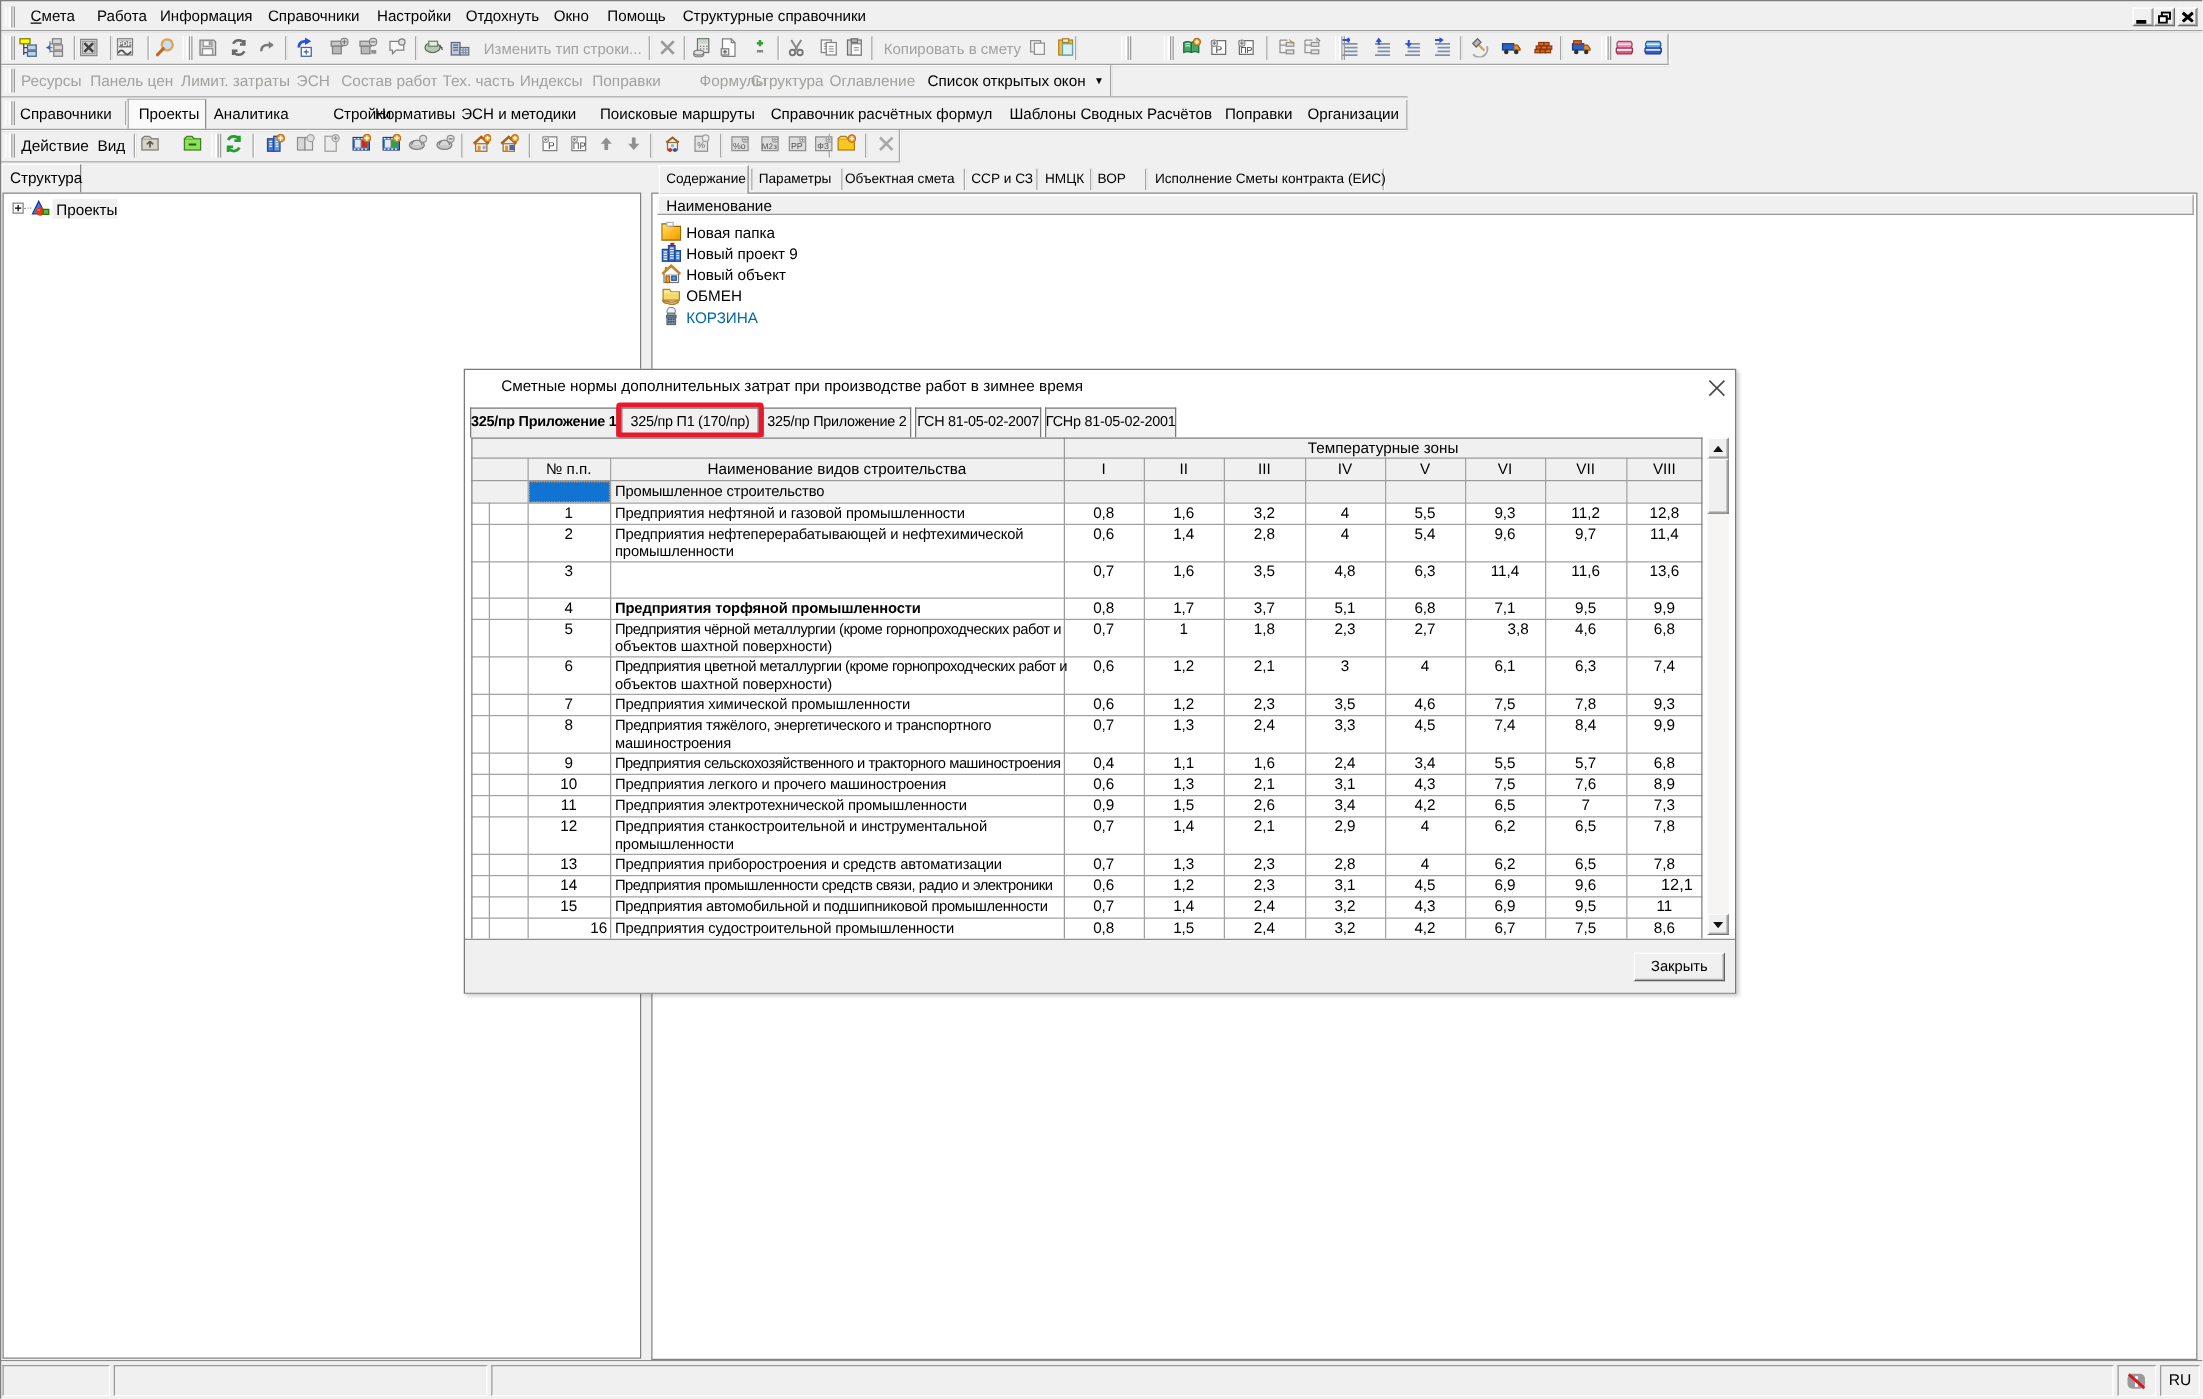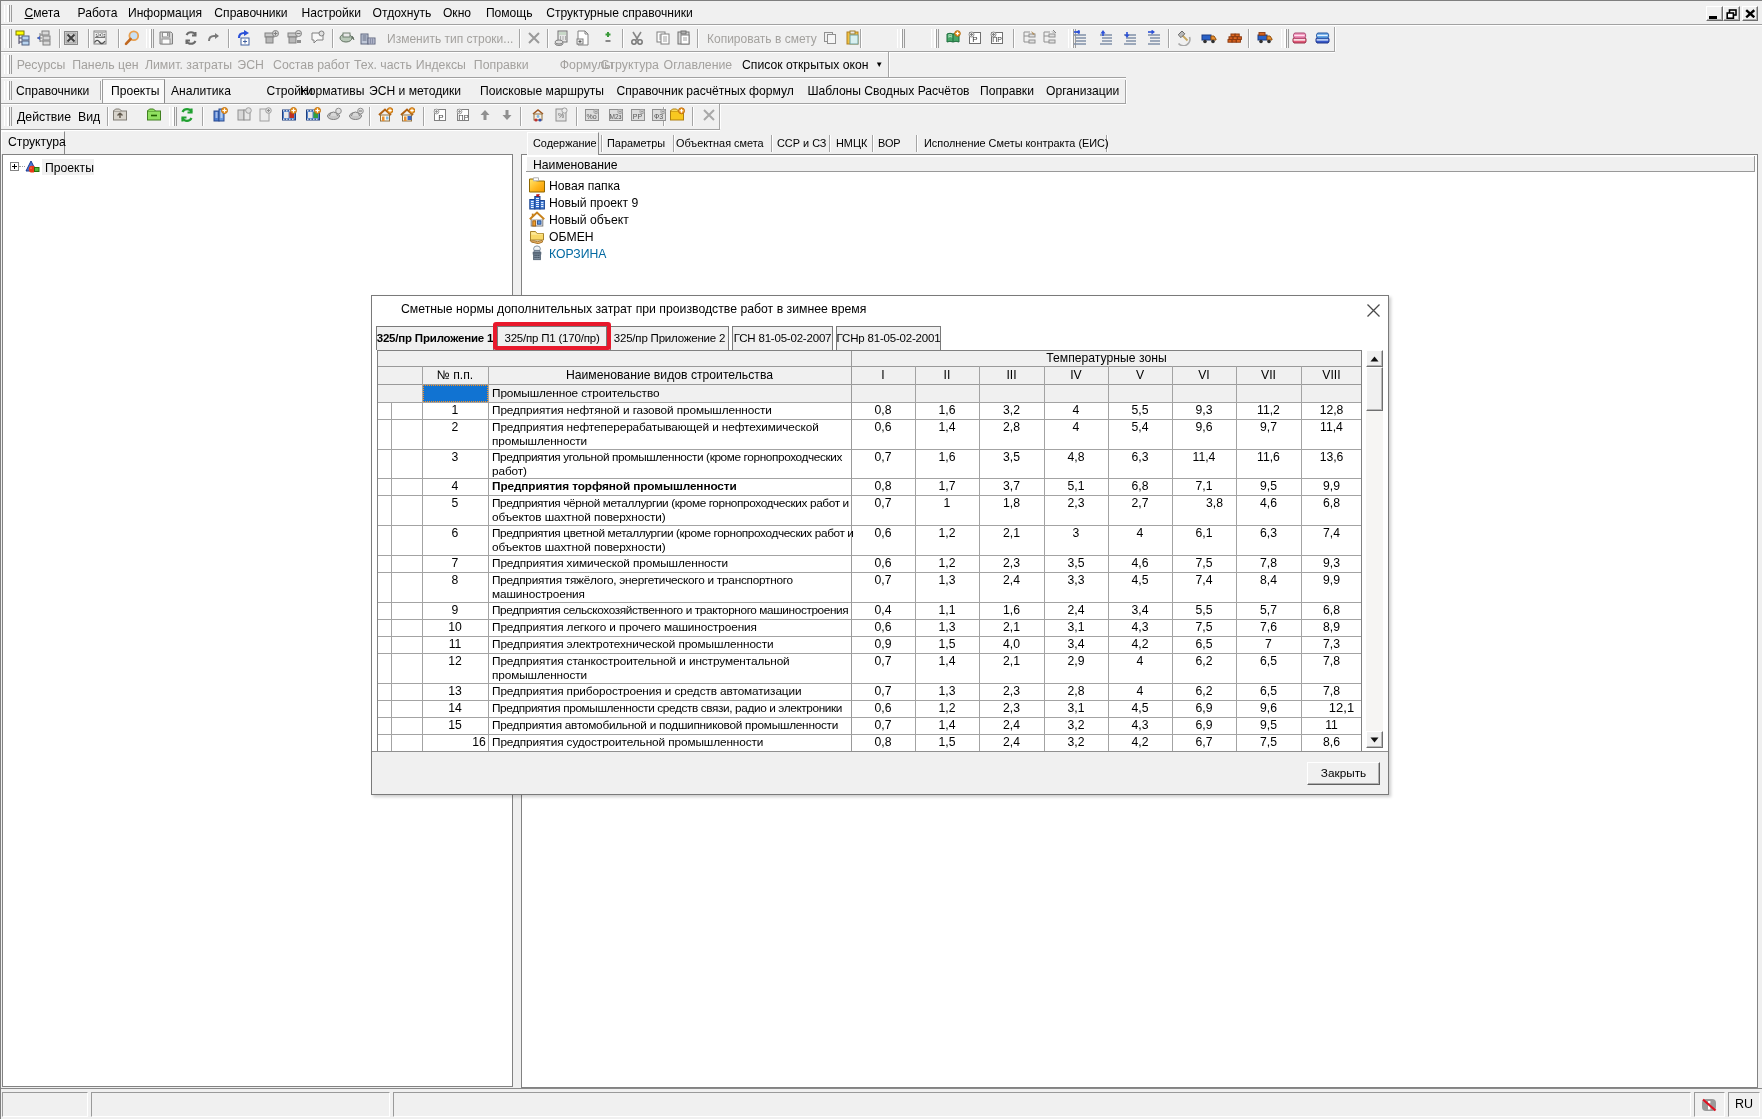--- a/index.html
+++ b/index.html
@@ -782,24 +782,20 @@
     </div>
 <div style="position:absolute;left:479px;top:124px;width:64px;height:14px;line-height:14px;text-align:center;font-size:12.2px;white-space:nowrap;">0,6</div>
 <div style="position:absolute;left:543px;top:124px;width:64px;height:14px;line-height:14px;text-align:center;font-size:12.2px;white-space:nowrap;">1,4</div>
 <div style="position:absolute;left:607px;top:124px;width:65px;height:14px;line-height:14px;text-align:center;font-size:12.2px;white-space:nowrap;">2,8</div>
 <div style="position:absolute;left:672px;top:124px;width:64px;height:14px;line-height:14px;text-align:center;font-size:12.2px;white-space:nowrap;">4</div>
 <div style="position:absolute;left:736px;top:124px;width:64px;height:14px;line-height:14px;text-align:center;font-size:12.2px;white-space:nowrap;">5,4</div>
 <div style="position:absolute;left:800px;top:124px;width:64px;height:14px;line-height:14px;text-align:center;font-size:12.2px;white-space:nowrap;">9,6</div>
 <div style="position:absolute;left:864px;top:124px;width:65px;height:14px;line-height:14px;text-align:center;font-size:12.2px;white-space:nowrap;">9,7</div>
 <div style="position:absolute;left:929px;top:124px;width:61px;height:14px;line-height:14px;text-align:center;font-size:12.2px;white-space:nowrap;">11,4</div>
 <div style="position:absolute;left:50px;top:154px;width:66px;height:14px;line-height:14px;text-align:center;font-size:12.2px;white-space:nowrap;">3</div>
-<div style="position:absolute;left:120px;top:155px;width:359px;font-size:11.8px;line-height:13.8px;">
-      <div style="white-space:nowrap;letter-spacing:-0.38px">Предприятия угольной промышленности (кроме горнопроходческих</div>
-      <div style="white-space:nowrap;letter-spacing:-0.1px">работ)</div>
-    </div>
 <div style="position:absolute;left:479px;top:154px;width:64px;height:14px;line-height:14px;text-align:center;font-size:12.2px;white-space:nowrap;">0,7</div>
 <div style="position:absolute;left:543px;top:154px;width:64px;height:14px;line-height:14px;text-align:center;font-size:12.2px;white-space:nowrap;">1,6</div>
 <div style="position:absolute;left:607px;top:154px;width:65px;height:14px;line-height:14px;text-align:center;font-size:12.2px;white-space:nowrap;">3,5</div>
 <div style="position:absolute;left:672px;top:154px;width:64px;height:14px;line-height:14px;text-align:center;font-size:12.2px;white-space:nowrap;">4,8</div>
 <div style="position:absolute;left:736px;top:154px;width:64px;height:14px;line-height:14px;text-align:center;font-size:12.2px;white-space:nowrap;">6,3</div>
 <div style="position:absolute;left:800px;top:154px;width:64px;height:14px;line-height:14px;text-align:center;font-size:12.2px;white-space:nowrap;">11,4</div>
 <div style="position:absolute;left:864px;top:154px;width:65px;height:14px;line-height:14px;text-align:center;font-size:12.2px;white-space:nowrap;">11,6</div>
 <div style="position:absolute;left:929px;top:154px;width:61px;height:14px;line-height:14px;text-align:center;font-size:12.2px;white-space:nowrap;">13,6</div>
 <div style="position:absolute;left:50px;top:183px;width:66px;height:14px;line-height:14px;text-align:center;font-size:12.2px;white-space:nowrap;">4</div>
 <div style="position:absolute;left:120px;top:184px;width:359px;font-size:11.8px;line-height:13.8px;font-weight:bold;">
@@ -887,21 +883,21 @@
 <div style="position:absolute;left:736px;top:324px;width:64px;height:14px;line-height:14px;text-align:center;font-size:12.2px;white-space:nowrap;">4,3</div>
 <div style="position:absolute;left:800px;top:324px;width:64px;height:14px;line-height:14px;text-align:center;font-size:12.2px;white-space:nowrap;">7,5</div>
 <div style="position:absolute;left:864px;top:324px;width:65px;height:14px;line-height:14px;text-align:center;font-size:12.2px;white-space:nowrap;">7,6</div>
 <div style="position:absolute;left:929px;top:324px;width:61px;height:14px;line-height:14px;text-align:center;font-size:12.2px;white-space:nowrap;">8,9</div>
 <div style="position:absolute;left:50px;top:341px;width:66px;height:14px;line-height:14px;text-align:center;font-size:12.2px;white-space:nowrap;">11</div>
 <div style="position:absolute;left:120px;top:342px;width:359px;font-size:11.8px;line-height:13.8px;">
       <div style="white-space:nowrap;letter-spacing:-0.1px">Предприятия электротехнической промышленности</div>
     </div>
 <div style="position:absolute;left:479px;top:341px;width:64px;height:14px;line-height:14px;text-align:center;font-size:12.2px;white-space:nowrap;">0,9</div>
 <div style="position:absolute;left:543px;top:341px;width:64px;height:14px;line-height:14px;text-align:center;font-size:12.2px;white-space:nowrap;">1,5</div>
-<div style="position:absolute;left:607px;top:341px;width:65px;height:14px;line-height:14px;text-align:center;font-size:12.2px;white-space:nowrap;">4,0</div>
+<div style="position:absolute;left:607px;top:341px;width:65px;height:14px;line-height:14px;text-align:center;font-size:12.2px;white-space:nowrap;">2,6</div>
 <div style="position:absolute;left:672px;top:341px;width:64px;height:14px;line-height:14px;text-align:center;font-size:12.2px;white-space:nowrap;">3,4</div>
 <div style="position:absolute;left:736px;top:341px;width:64px;height:14px;line-height:14px;text-align:center;font-size:12.2px;white-space:nowrap;">4,2</div>
 <div style="position:absolute;left:800px;top:341px;width:64px;height:14px;line-height:14px;text-align:center;font-size:12.2px;white-space:nowrap;">6,5</div>
 <div style="position:absolute;left:864px;top:341px;width:65px;height:14px;line-height:14px;text-align:center;font-size:12.2px;white-space:nowrap;">7</div>
 <div style="position:absolute;left:929px;top:341px;width:61px;height:14px;line-height:14px;text-align:center;font-size:12.2px;white-space:nowrap;">7,3</div>
 <div style="position:absolute;left:50px;top:358px;width:66px;height:14px;line-height:14px;text-align:center;font-size:12.2px;white-space:nowrap;">12</div>
 <div style="position:absolute;left:120px;top:359px;width:359px;font-size:11.8px;line-height:13.8px;">
       <div style="white-space:nowrap;letter-spacing:-0.1px">Предприятия станкостроительной и инструментальной</div>
       <div style="white-space:nowrap;letter-spacing:-0.1px">промышленности</div>
     </div>

